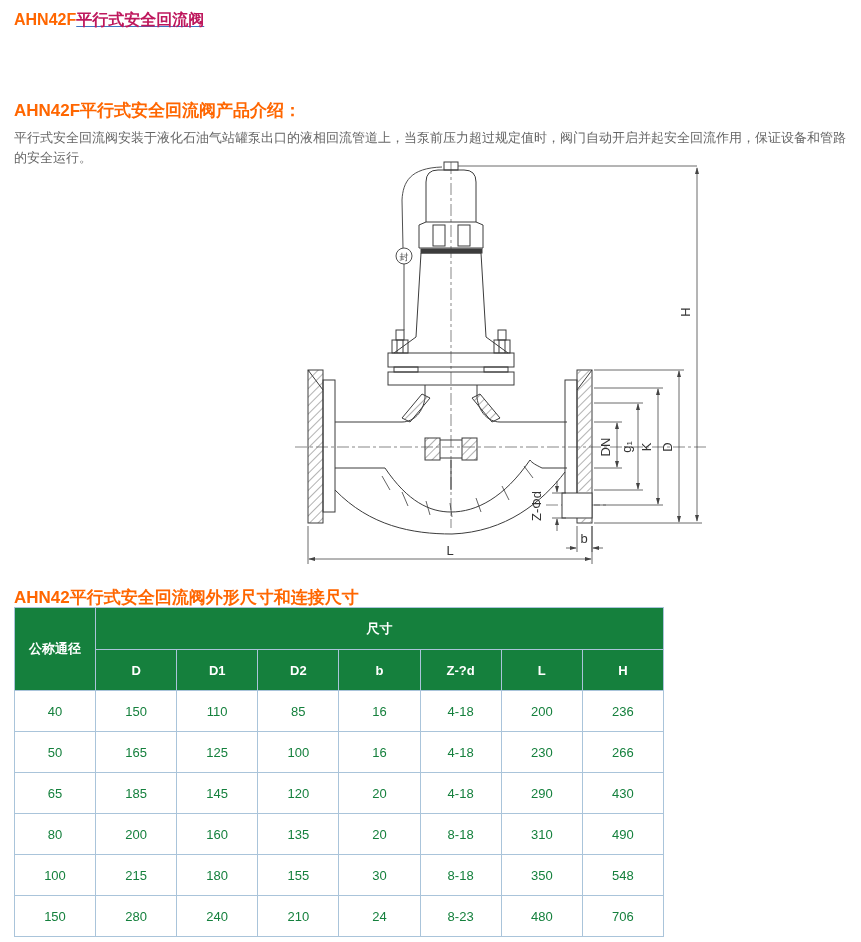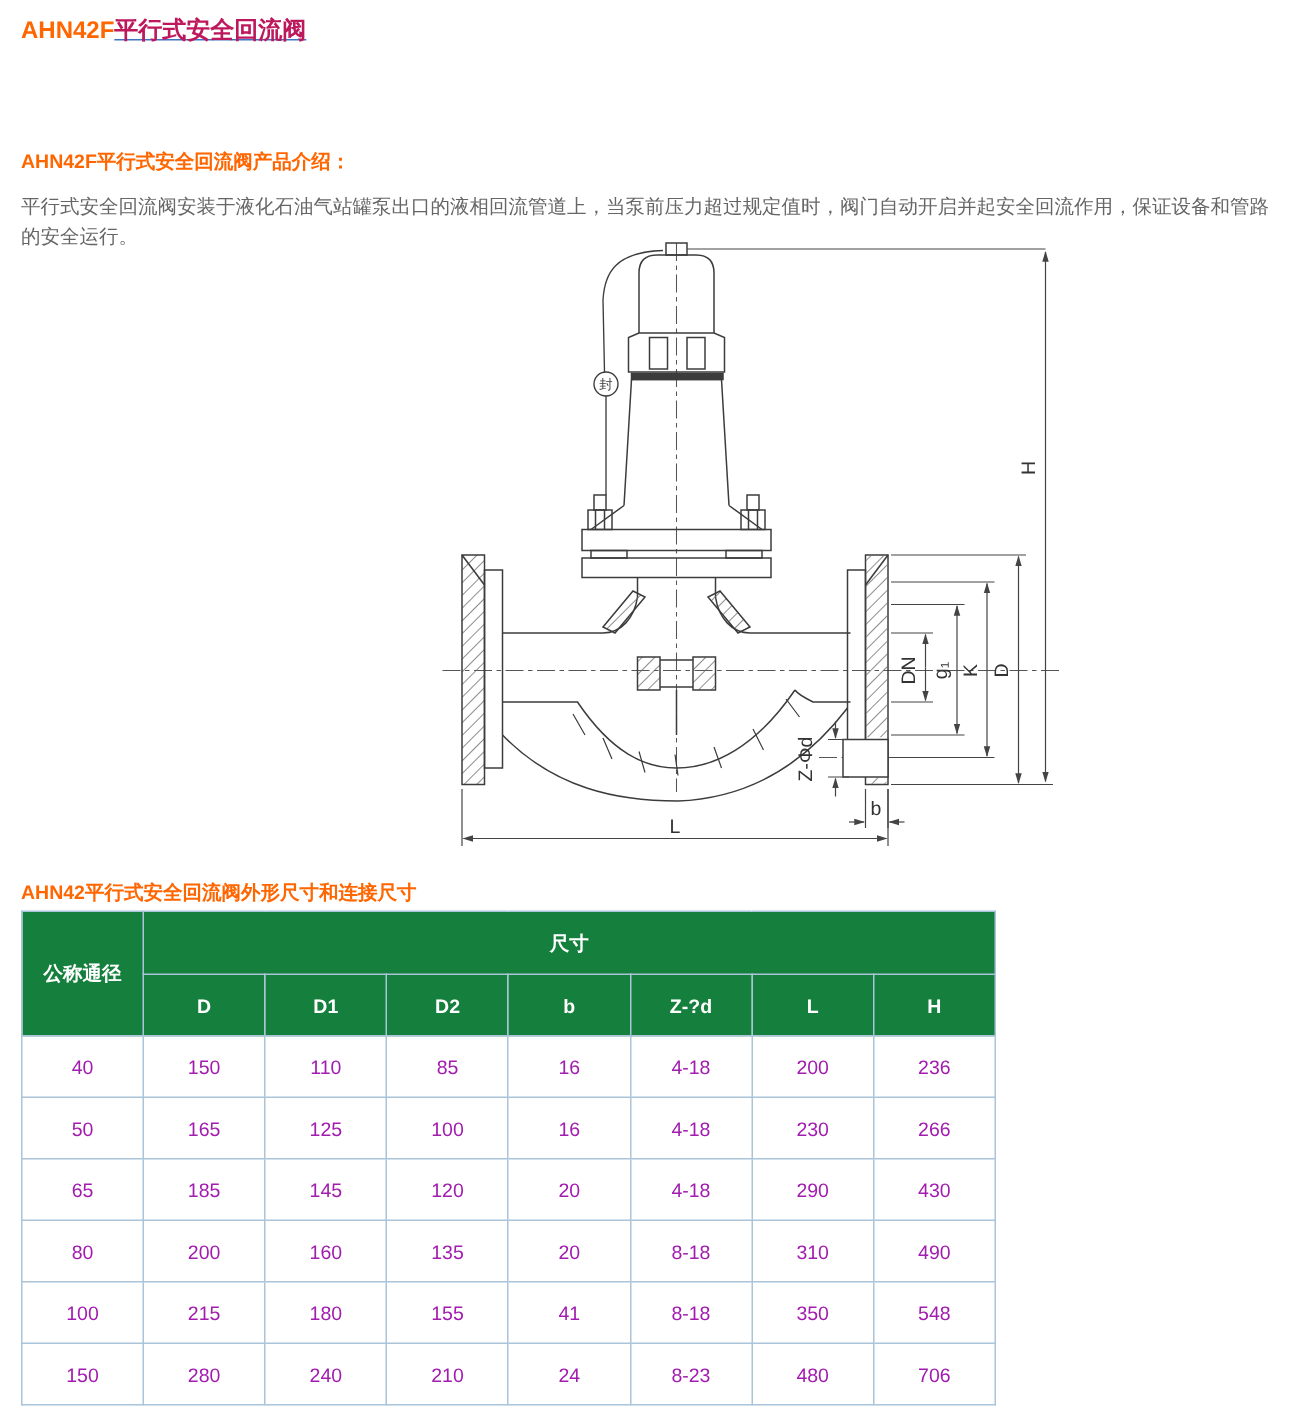--- a/index.html
+++ b/index.html
@@ -3,36 +3,36 @@
 <meta charset="utf-8">
 <style>
   html,body{margin:0;padding:0;}
   body{
     width:861px;height:942px;position:relative;background:#ffffff;
     font-family:"Liberation Sans","DejaVu Sans",sans-serif;overflow:hidden;
   }
   .abs{position:absolute;}
   .page-title{left:14px;top:10px;font-size:16px;font-weight:bold;color:#ff6600;margin:0;white-space:nowrap;}
   .page-title .link-part{color:#be185d;text-decoration:underline;text-decoration-color:#3f74c2;cursor:pointer;}
-  .sec-heading{font-size:13px;font-weight:bold;color:#ff6600;margin:0;white-space:nowrap;}
+  .sec-heading{font-size:17px;font-weight:bold;color:#ff6600;margin:0;white-space:nowrap;}
   .intro-heading{left:14px;top:99px;}
   .intro-body{left:14px;top:128px;width:836px;font-size:13px;color:#666;margin:0;line-height:20px;font-family:Liberation Serif, serif;}
   .table-heading{left:14px;top:586px;}
   .drawing{left:290px;top:160px;width:430px;height:420px;}
   table.dims{border-collapse:collapse;table-layout:fixed;width:650px;}
   table.dims{position:absolute;left:14px;top:607px;}
   table.dims th,table.dims td{
     border:1px solid #aac4da;text-align:center;vertical-align:middle;
     font-size:13px;padding:0;
   }
   table.dims thead th{background:#15803d;color:#ffffff;font-weight:bold;}
   table.dims thead tr.h1 th{height:41px;}
   table.dims thead tr.h2 th{height:40px;}
   table.dims tbody tr{height:41px;}
-  table.dims tbody td{color:#a21caf;background:#ffffff;}
+  table.dims tbody td{color:#15803d;background:#ffffff;}
   table.dims col.c0{width:81px;}
   svg text{font-family:"Liberation Sans","DejaVu Sans",sans-serif;}
 </style>
 </head>
 <body>
 
 <h1 class="abs page-title">
   <span>AHN42F</span><span class="link-part">平行式安全回流阀</span>
 </h1>
 
@@ -231,21 +231,21 @@
       <td>20</td>
       <td>8-18</td>
       <td>310</td>
       <td>490</td>
     </tr>
     <tr>
       <td>100</td>
       <td>215</td>
       <td>180</td>
       <td>155</td>
-      <td>41</td>
+      <td>30</td>
       <td>8-18</td>
       <td>350</td>
       <td>548</td>
     </tr>
     <tr>
       <td>150</td>
       <td>280</td>
       <td>240</td>
       <td>210</td>
       <td>24</td>

